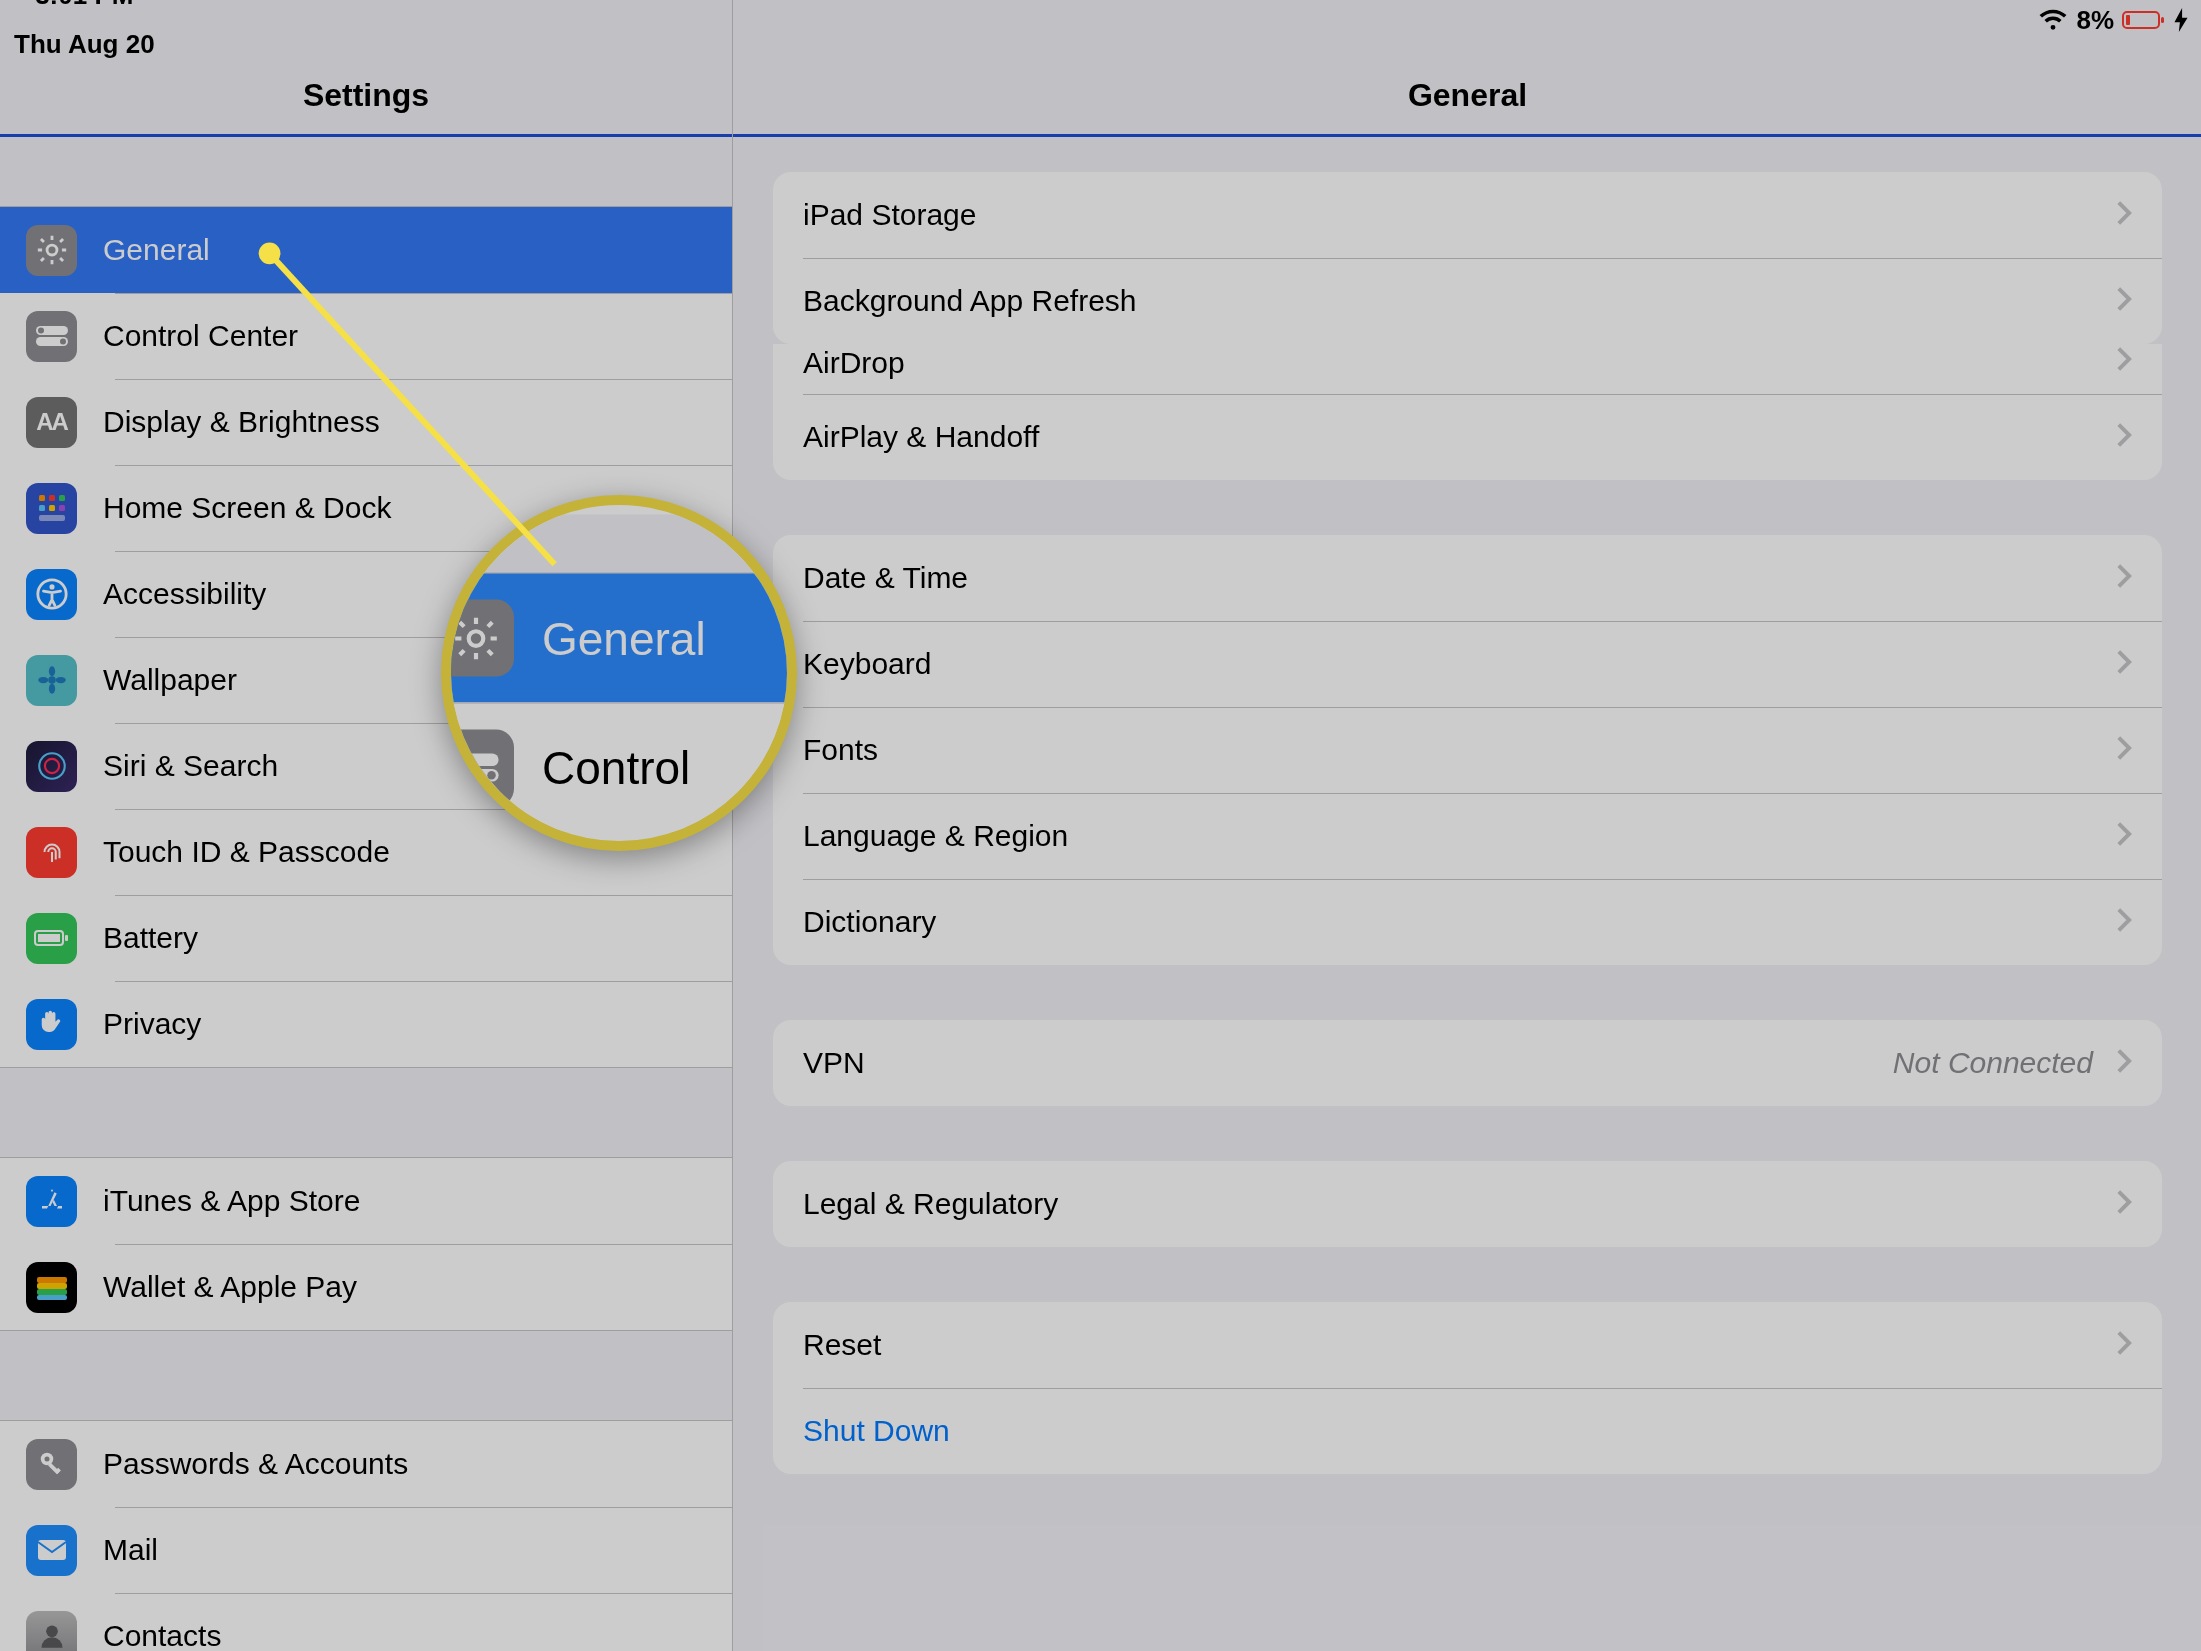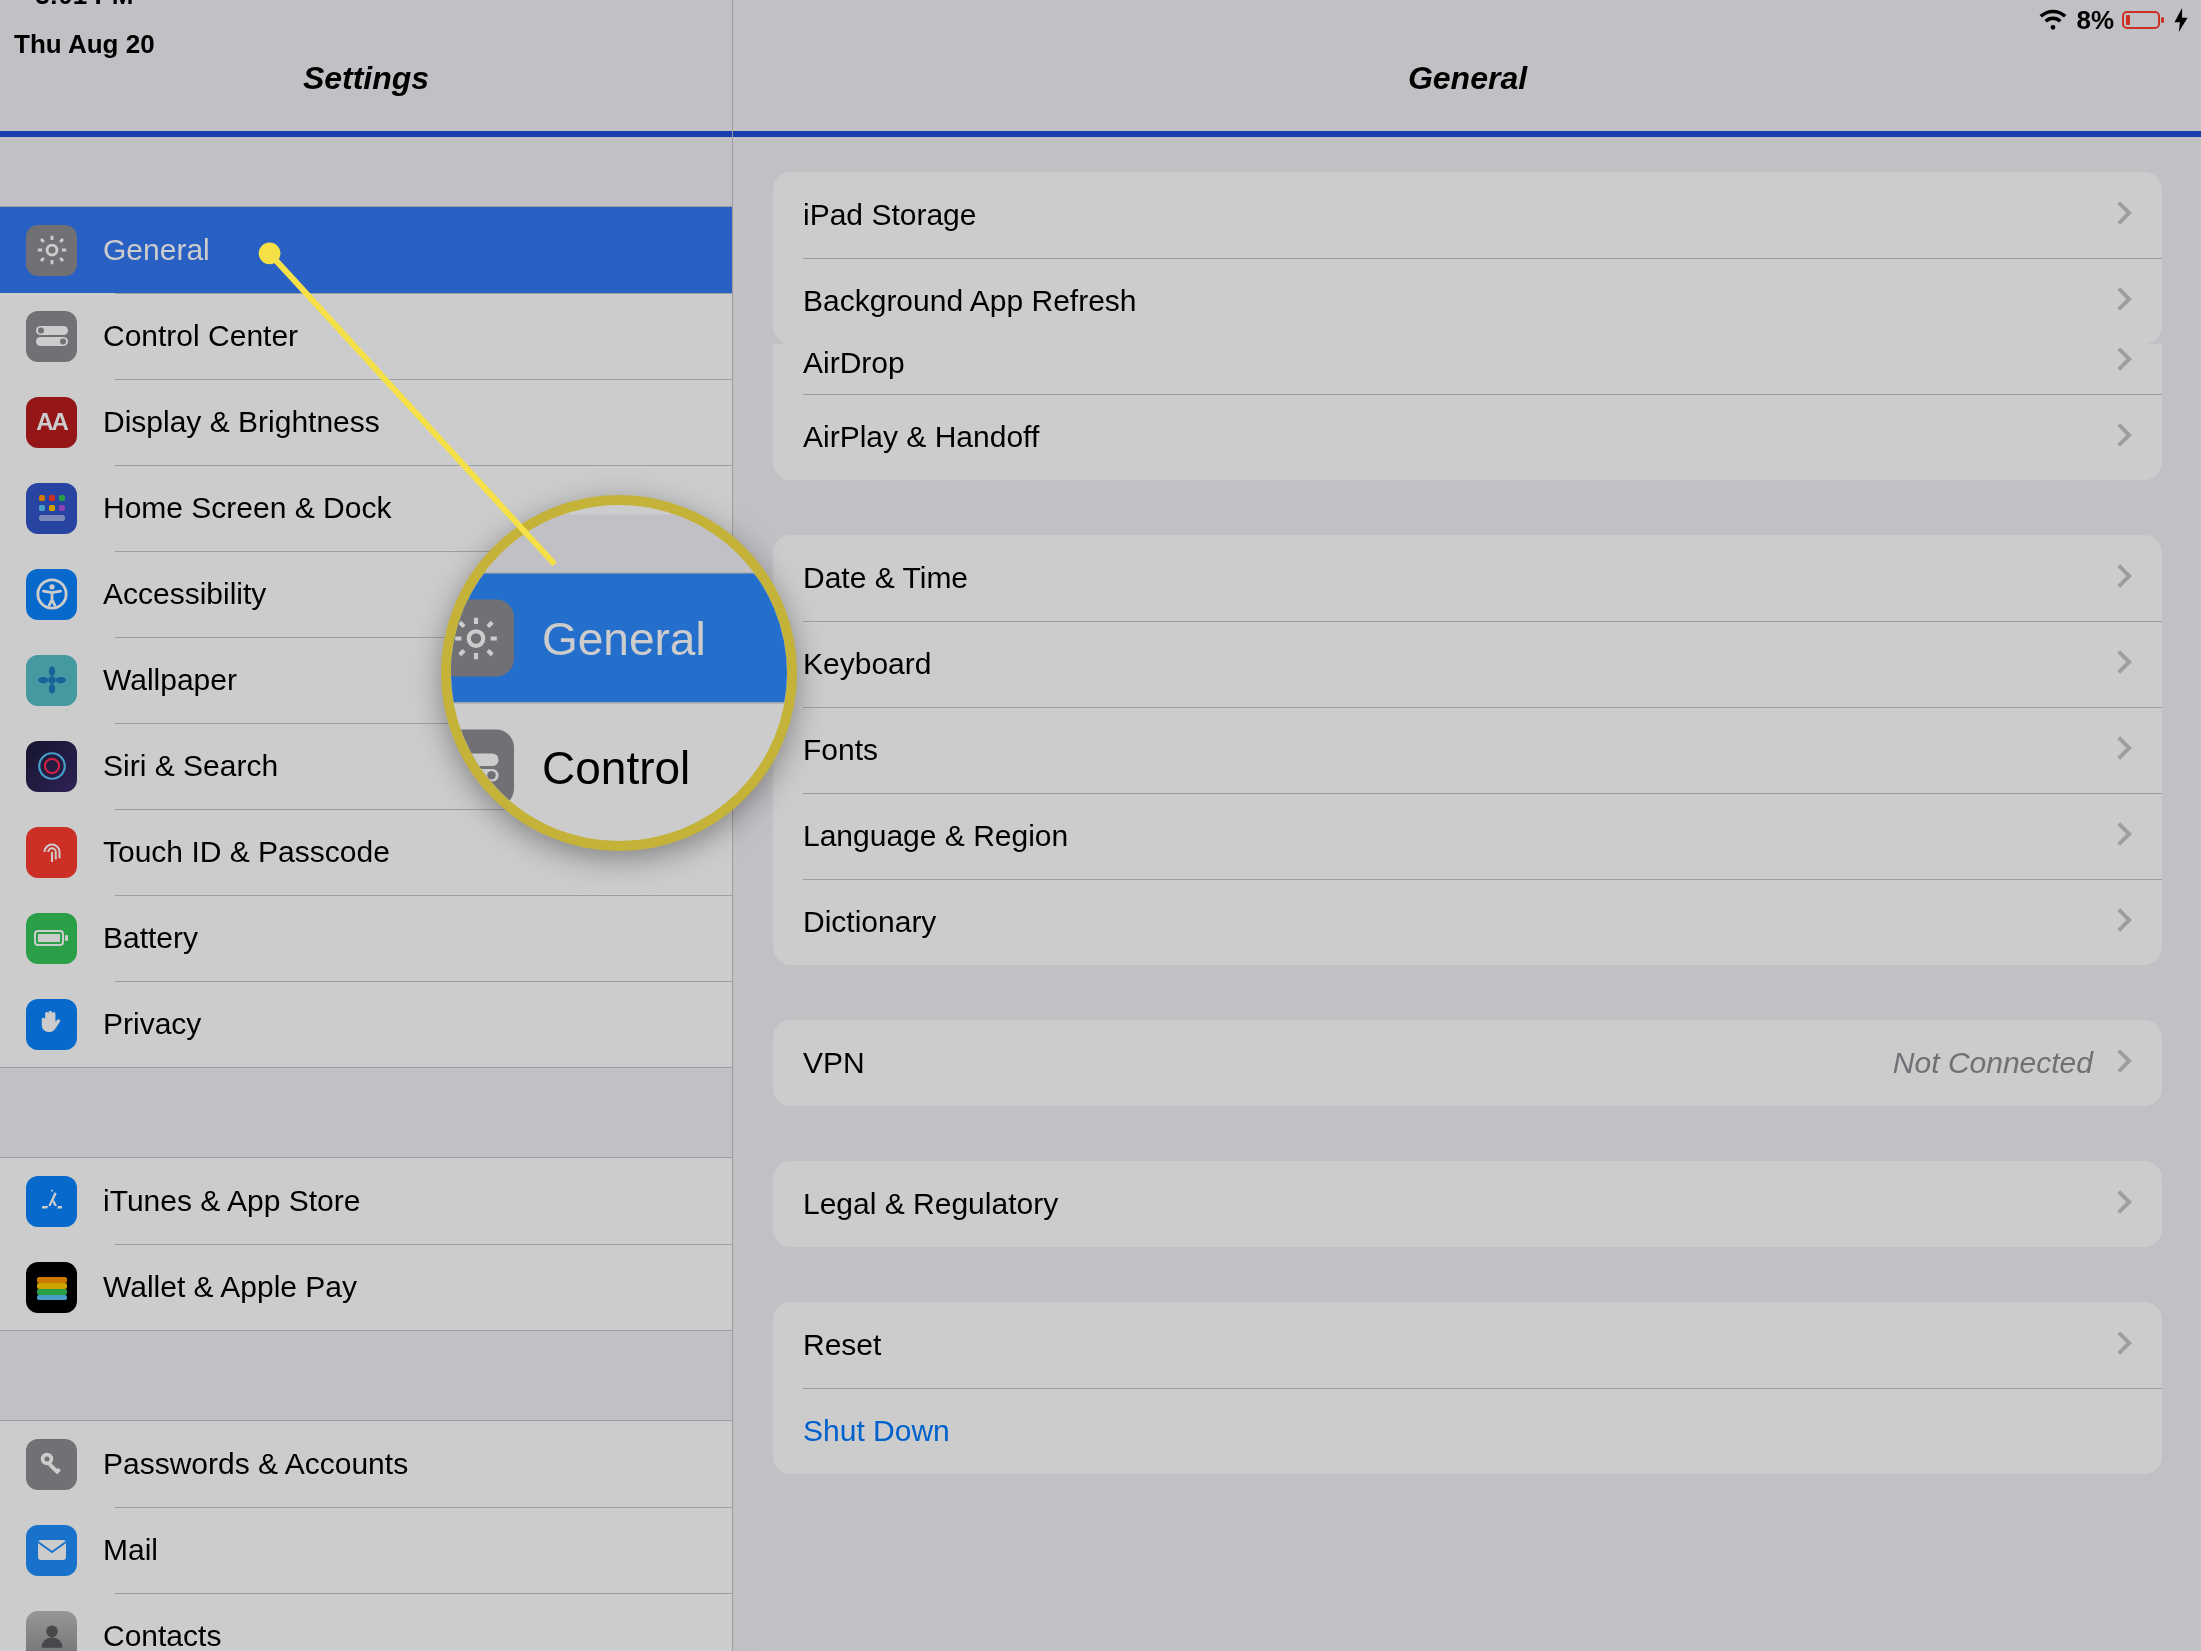--- a/index.html
+++ b/index.html
@@ -35,24 +35,23 @@
   .detail {
     flex: 1;
     background: #f2f2f7;
     display: flex; flex-direction: column;
   }
 
   
   .panel-header {
     height: 137px; flex: 0 0 137px;
     display: flex; align-items: flex-end; justify-content: center;
-    padding-bottom: 34px;
-    border-bottom: 6px solid #1d4ed8;
+    padding-bottom: 20px;
+    border-bottom: 3px solid #1d4ed8;
     background: #f2f2f7;
-    font-style: italic;
   }
   .panel-header h1 {
     font-size: 32px; font-weight: 700; color: #000;
   }
 
   
   .side-scroll { flex: 1; overflow: hidden; }
   .side-group {
     background: #fff;
     border-top: 1px solid #c6c6c8;
@@ -75,21 +74,21 @@
     width: 51px; height: 51px; border-radius: 12px;
     display: flex; align-items: center; justify-content: center;
     margin-right: 26px; flex: 0 0 51px;
     color: #fff;
   }
   .side-label { font-size: 30px; color: #000; }
 
   
   .ic-general   { background: #8e8e93; }
   .ic-control   { background: #8e8e93; }
-  .ic-display   { background: #b91c1c; }
+  .ic-display   { background: #737373; }
   .ic-home      { background: #3355cc; }
   .ic-access    { background: #0a84ff; }
   .ic-wallpaper { background: #55c1c8; }
   .ic-siri      { background: linear-gradient(135deg,#1b1b3a,#3a2a6a); }
   .ic-touchid   { background: #ff3b30; }
   .ic-battery   { background: #34c759; }
   .ic-privacy   { background: #0a84ff; }
   .ic-itunes    { background: #0a84ff; }
   .ic-wallet    { background: #000; }
   .ic-passwords { background: #8e8e93; }

